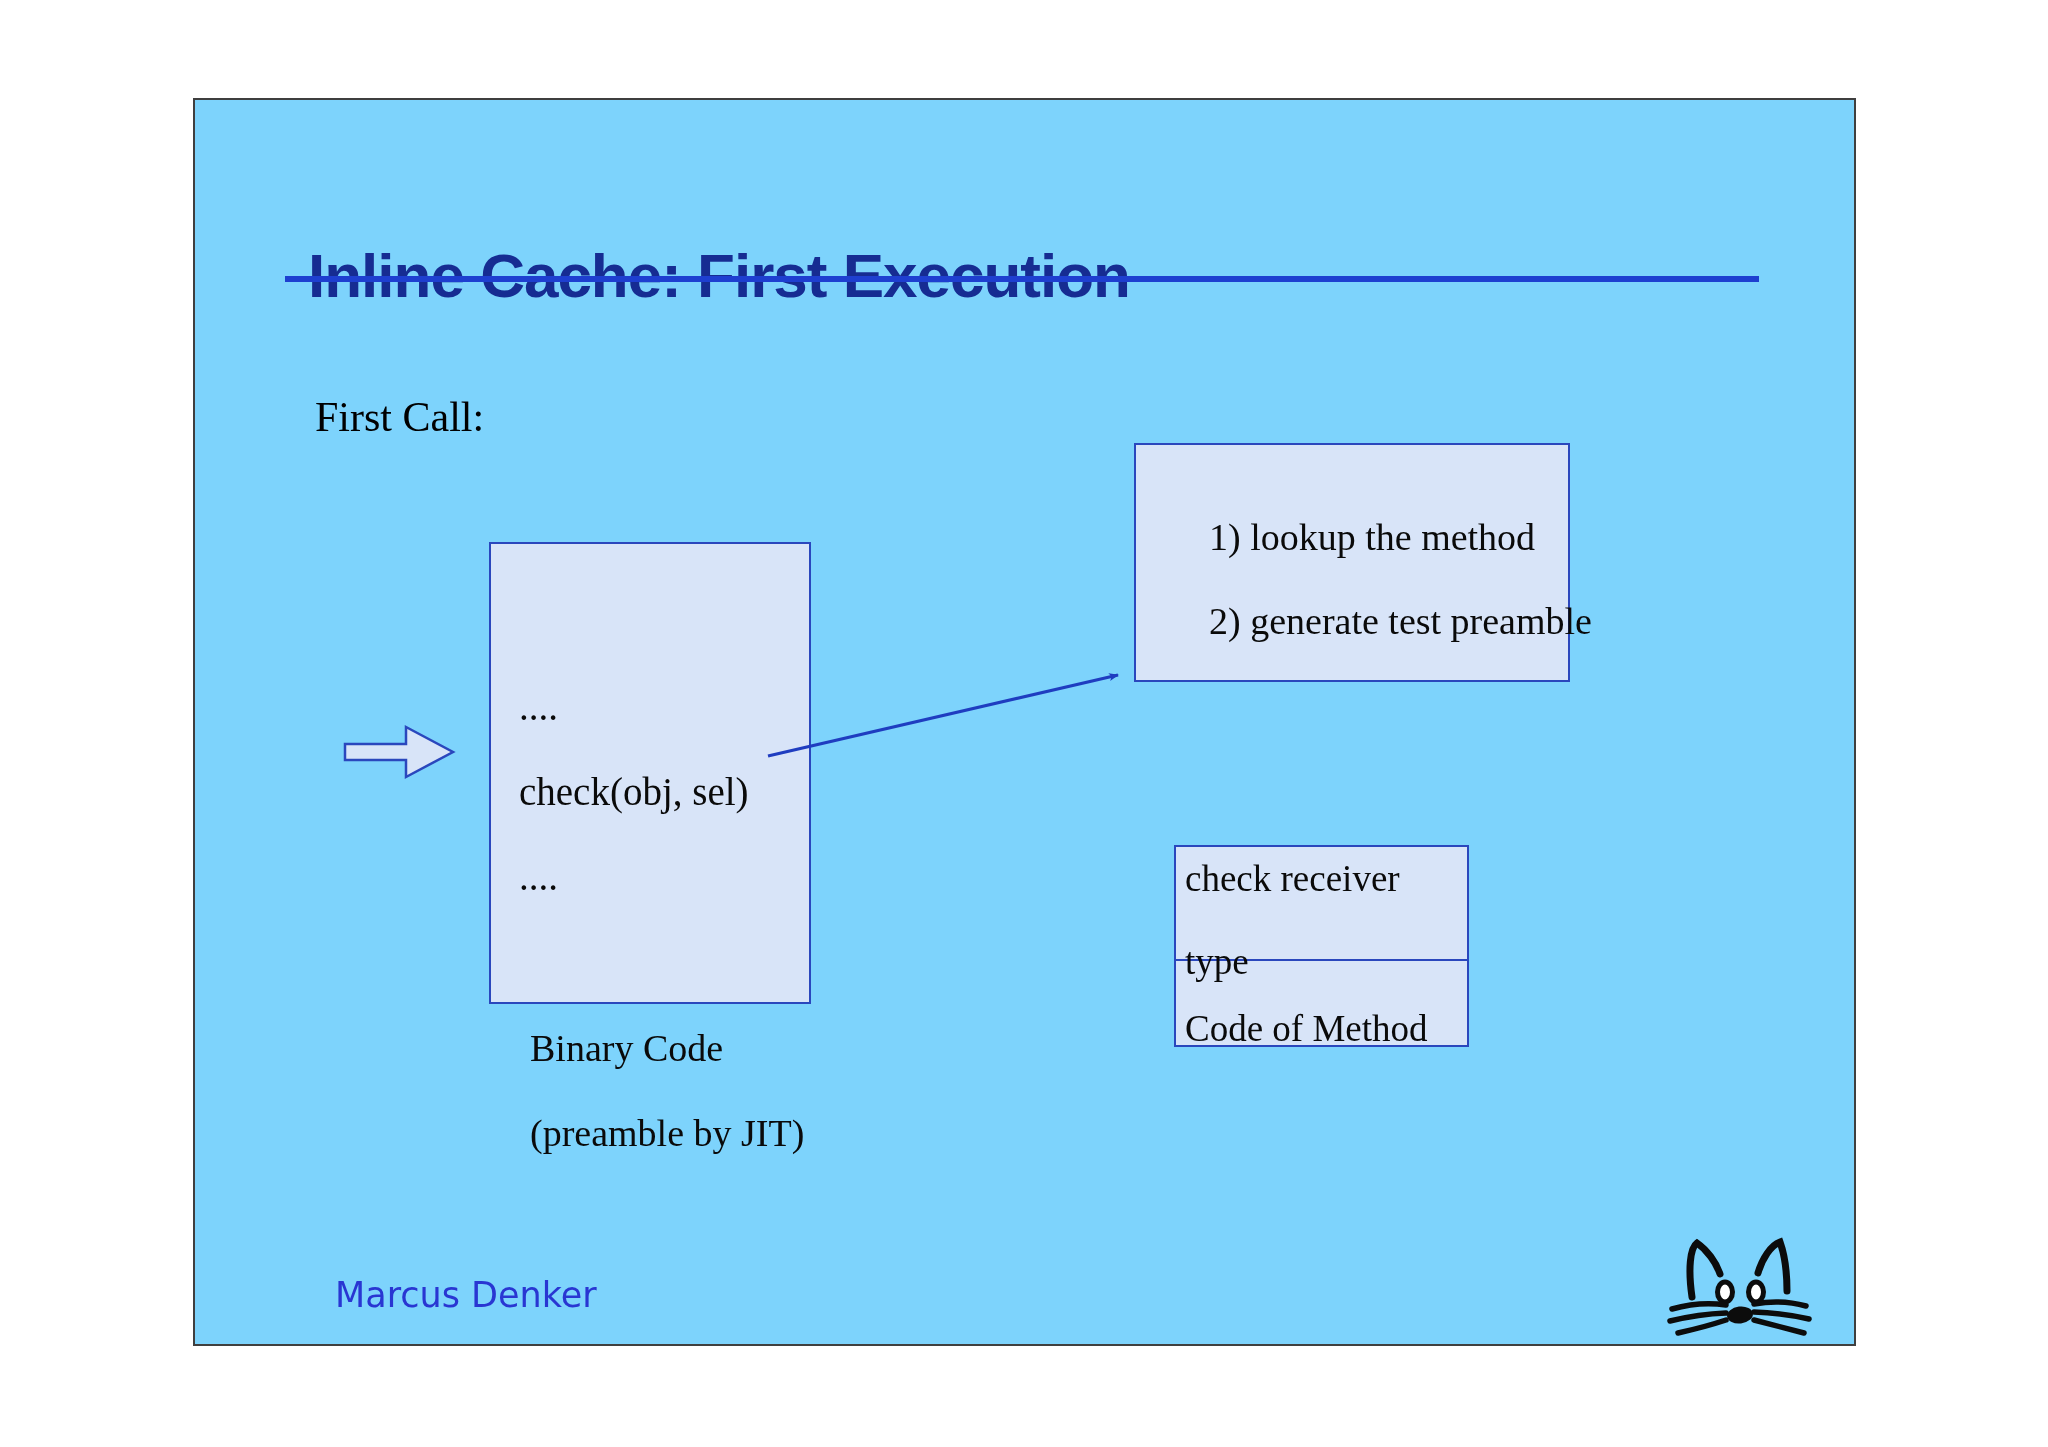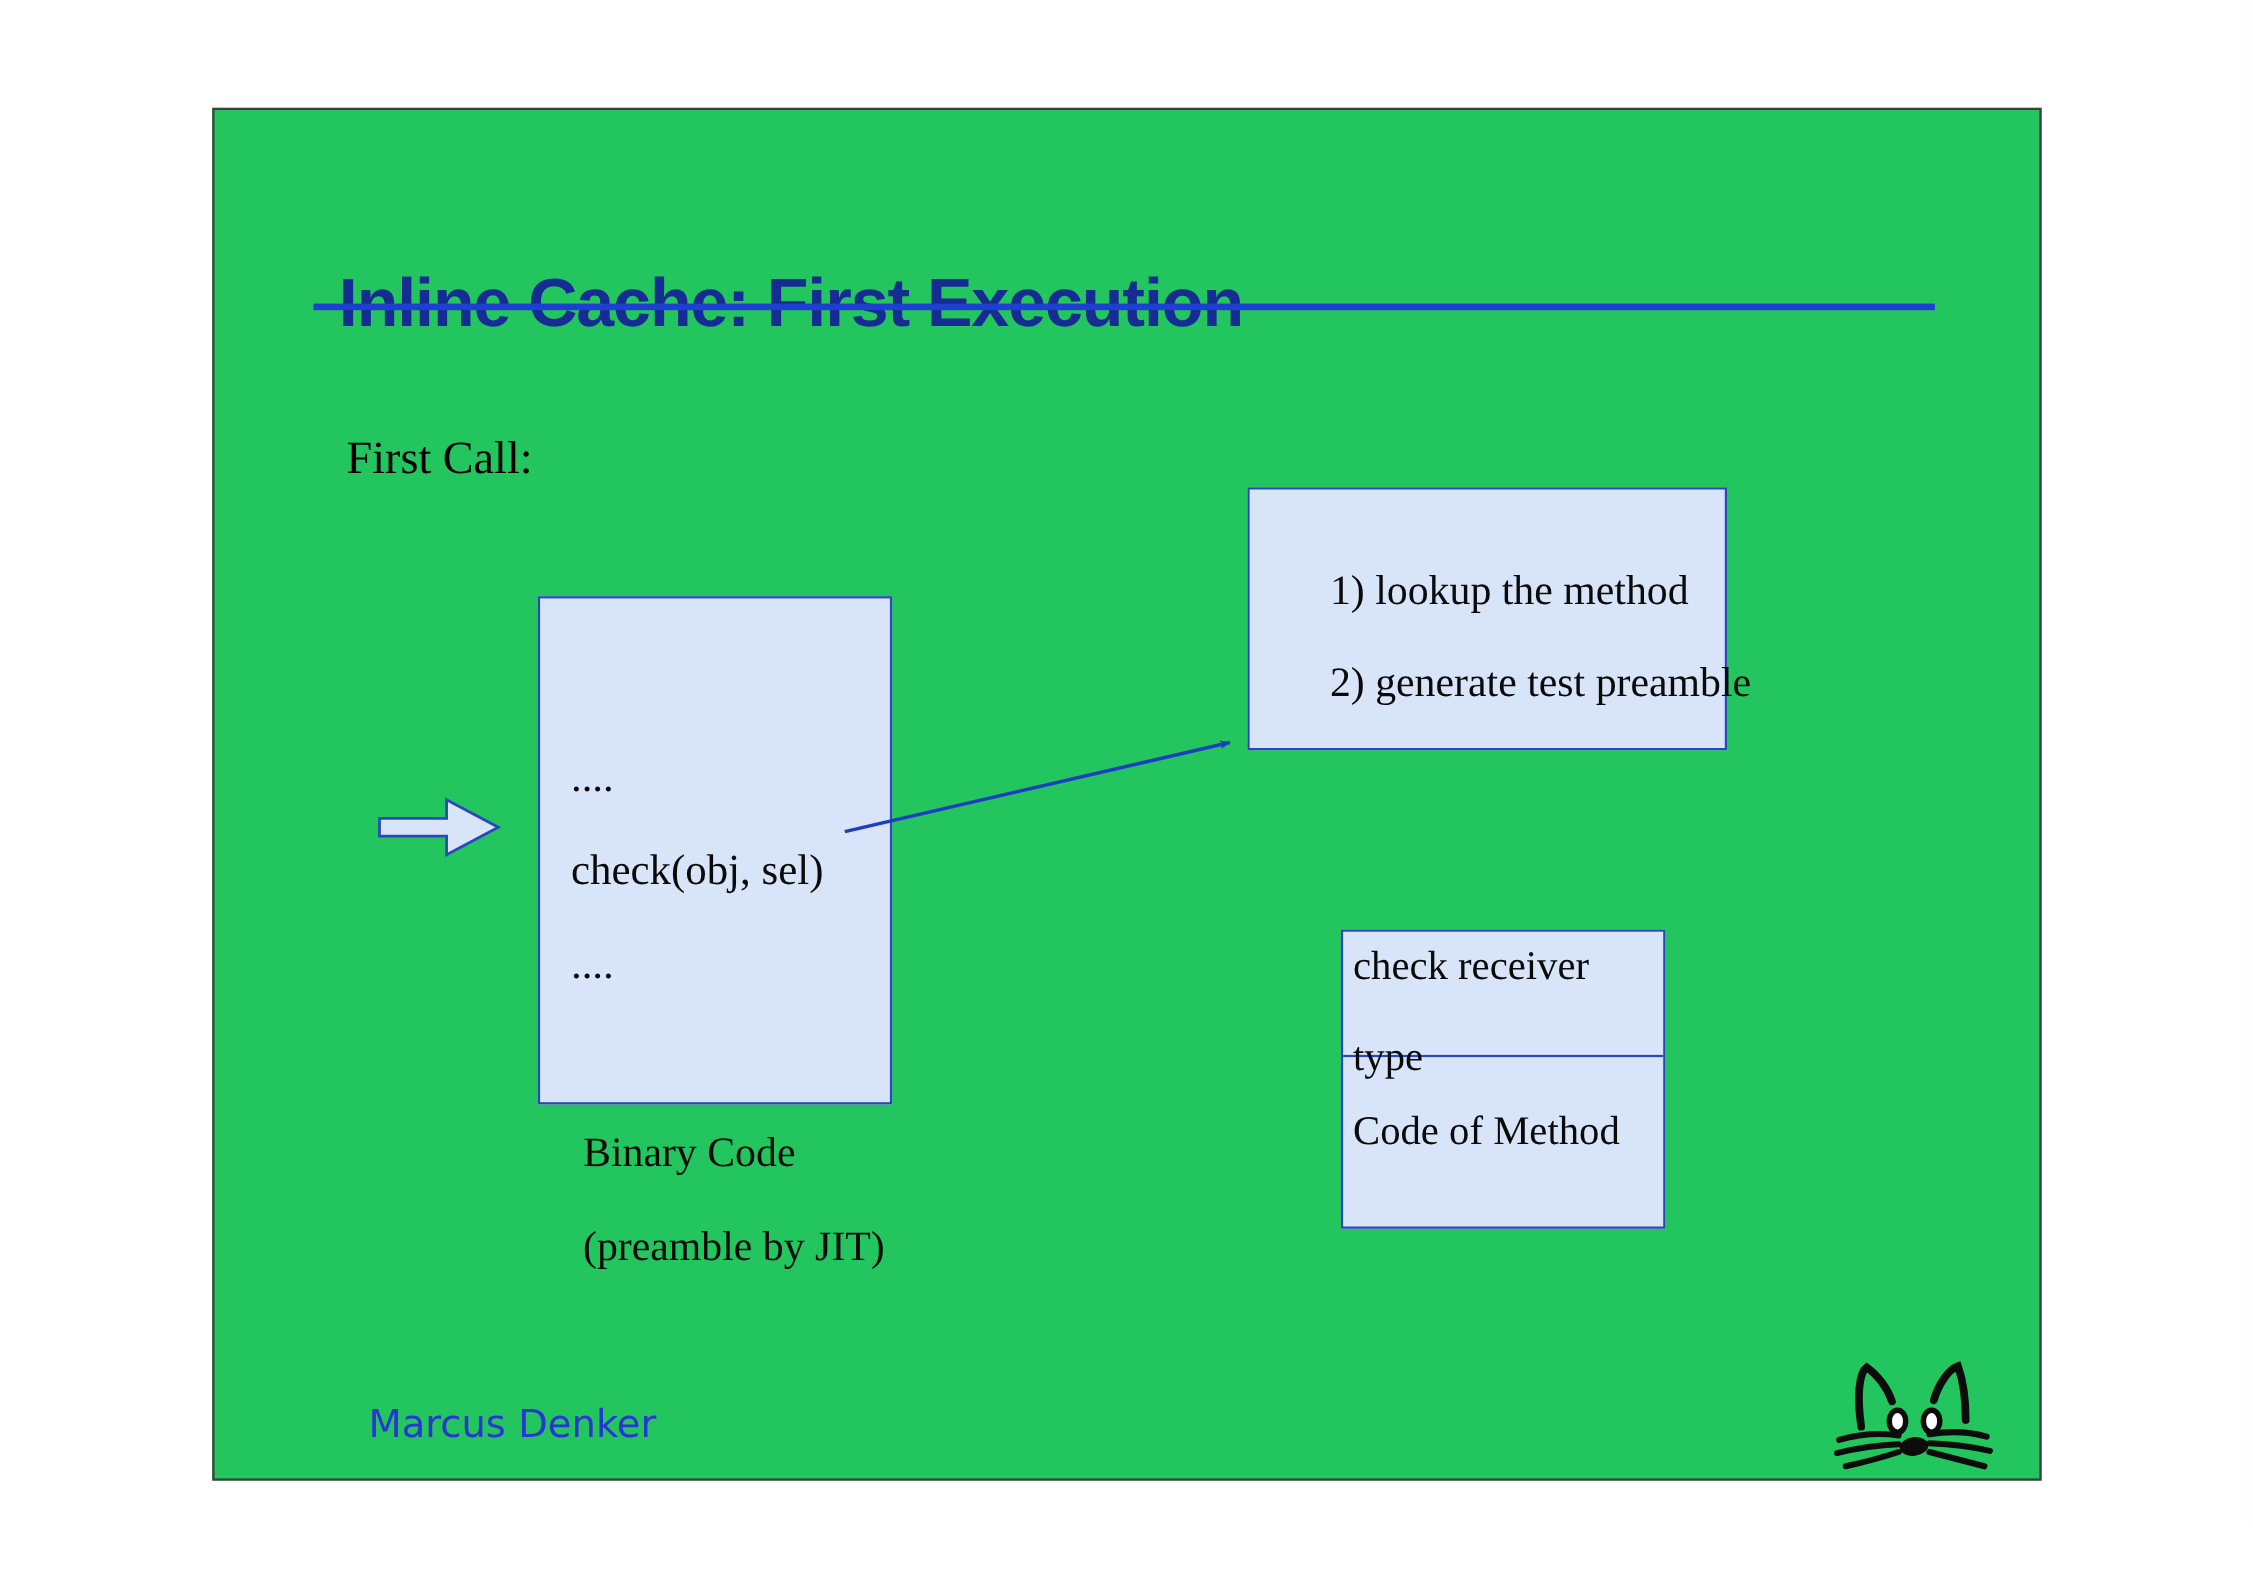--- a/index.html
+++ b/index.html
@@ -17,21 +17,21 @@
     background: #ffffff;
     overflow: hidden;
   }
   .slide-frame {
     position: absolute;
     left: 193px;
     top: 98px;
     width: 1663px;
     height: 1248px;
     border: 2px solid #3f3f3f;
-    background: #22c55e;
+    background: #7dd3fc;
     box-sizing: border-box;
   }
   .slide-title {
     position: absolute;
     left: 113px;   
     top: 98px;
     font-family: "Liberation Sans", sans-serif;
     font-weight: bold;
     font-size: 62px;
     letter-spacing: -1px;
@@ -84,24 +84,24 @@
   .jit-action-text {
     position: absolute;
     left: 73px;
     top: 70px;
     font-size: 38px;
     line-height: 44px;
     color: #0a0a0a;
     white-space: nowrap;
   }
   .method-box {
-    left: 1024px;
+    left: 979px;
     top: 745px;
     width: 295px;
-    height: 272px;
+    height: 202px;
   }
   .method-box .cell-top {
     position: absolute;
     left: 0;
     top: 0;
     width: 100%;
     height: 114px;
     border-bottom: 2px solid #2a47bd;
     box-sizing: border-box;
   }

